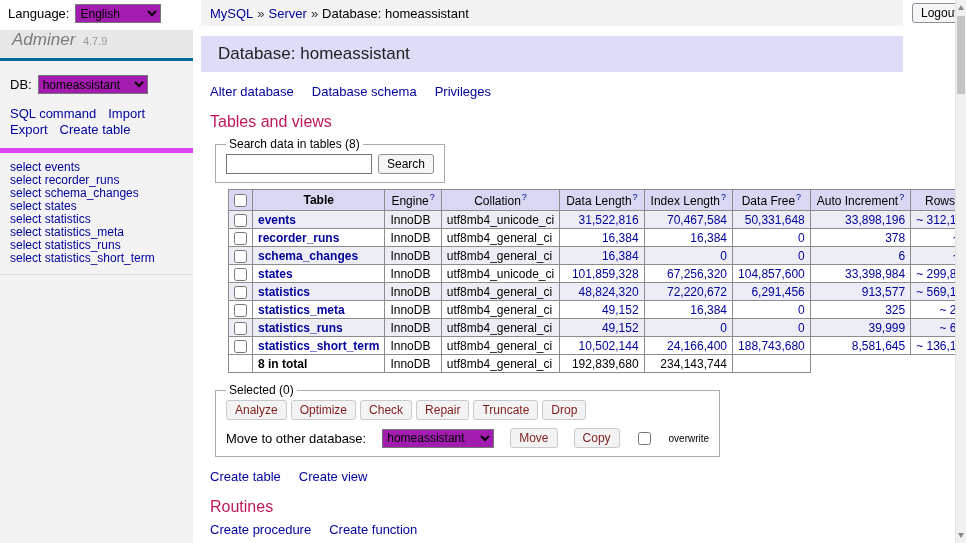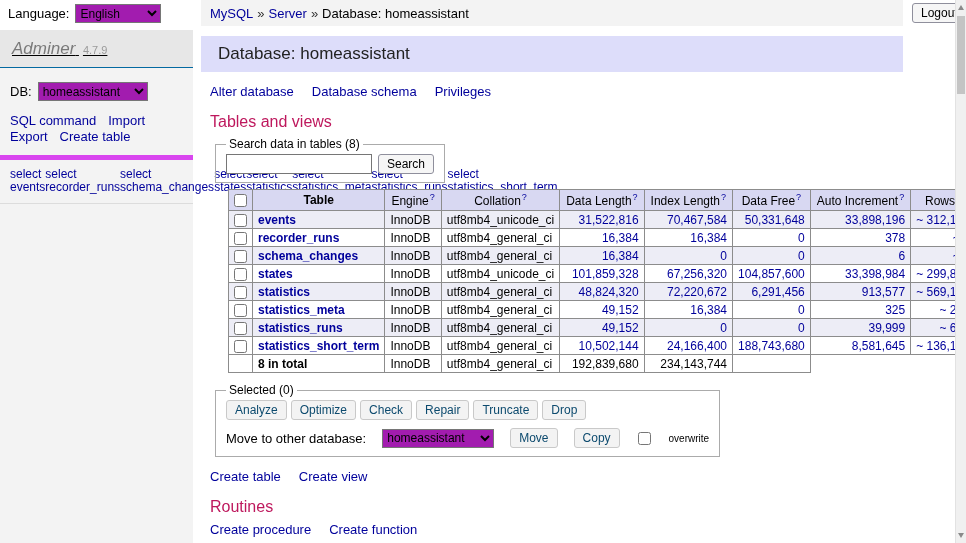--- a/index.html
+++ b/index.html
@@ -8,50 +8,50 @@
     width: 966px; height: 543px; overflow: hidden; position: relative;
     background: #fff; color: #000;
     font-family: "Liberation Sans", sans-serif; font-size: 13px;
   }
   a { color: #00009b; text-decoration: none; cursor: pointer; }
   button {
     font: 12px "Liberation Sans", sans-serif;
     background: #f6f6f6; border: 1px solid #8f8f9c; border-radius: 3px;
     padding: 2px 8px; color: #000;
   }
-  button:disabled { color: #0c4a6e; border-color: #c9c9c9; background: #f3f3f3; }
+  button:disabled { color: #7f1d1d; border-color: #c9c9c9; background: #f3f3f3; }
   select {
     font: 12px "Liberation Sans", sans-serif; height: 19px;
     border: 1px solid #767676; background: #a21caf;
   }
   input[type=text] {
     width: 146px; height: 20px; border: 1px solid #767676;
     font: 12px "Liberation Sans", sans-serif; padding: 1px 3px;
   }
   input[type=checkbox] { width: 13px; height: 13px; margin: 0 2px; vertical-align: middle; }
 
   
   .toprow { display: flex; align-items: flex-start; height: 26px; }
   .lang { width: 193px; padding: 4px 0 0 8px; display: flex; gap: 6px; align-items: center; flex: none; }
   .crumb { width: 702px; flex: none; margin-left: 8px; background: #f3f3f3; height: 26px; padding: 6px 10px 0 9px; font-size: 13px; }
   .crumb .sep { color: #333; margin: 0 4px; }
   .logoutwrap { margin-left: 9px; padding-top: 3px; }
 
   
   .cols { display: flex; margin-top: 4px; height: 513px; }
   .sidebar { width: 193px; flex: none; background: #f3f3f3; height: 100%; font-size: 13px; }
-  .adminer-h1 { background: #e7e7e7; border-bottom: 1px solid #0369a1; padding: 9px 12px 8px; text-decoration: underline; }
+  .adminer-h1 { background: #e7e7e7; border-bottom: 3px solid #0369a1; padding: 0 12px 8px; }
   .adminer-name { font-style: italic; color: #7a7a7a; font-size: 17px; }
   .adminer-version { font-size: 11px; color: #9a9a9a; margin-left: 4px; }
   .dbrow { padding: 14px 10px 10px; display: flex; gap: 6px; align-items: center; }
   .dbrow select { width: 110px; }
   .sideactions { padding: 2px 10px 10px; border-bottom: 5px solid #d946ef; }
   .sideactions div { line-height: 16px; }
   .sideactions a { margin-right: 12px; }
-  .tablelinks { padding: 8px 10px 9px; border-bottom: 1px solid #dcdcdc; display: flex; }
+  .tablelinks { padding: 8px 10px 9px; border-bottom: 1px solid #dcdcdc; display: flex; flex-direction: column; }
   .tablelinks a { font-size: 12px; line-height: 13px; }
 
   
   .main { width: 702px; flex: none; margin-left: 8px; }
   h2.banner { margin: 6px 0 0; background: #ddddfa; padding: 8px 17px; font-size: 17px; font-weight: 400; color: #222; }
   .pagelinks { margin: 12px 0 0 9px; }
   .pagelinks a { margin-right: 18px; }
   h3 { font-size: 16px; font-weight: 400; margin: 14px 0 6px 9px; color: #be185d; }
   fieldset { border: 1px solid #ababab; margin: 0 0 0 14px; padding: 3px 10px 8px; width: fit-content; }
   legend { font-size: 12px; padding: 0 3px; }

